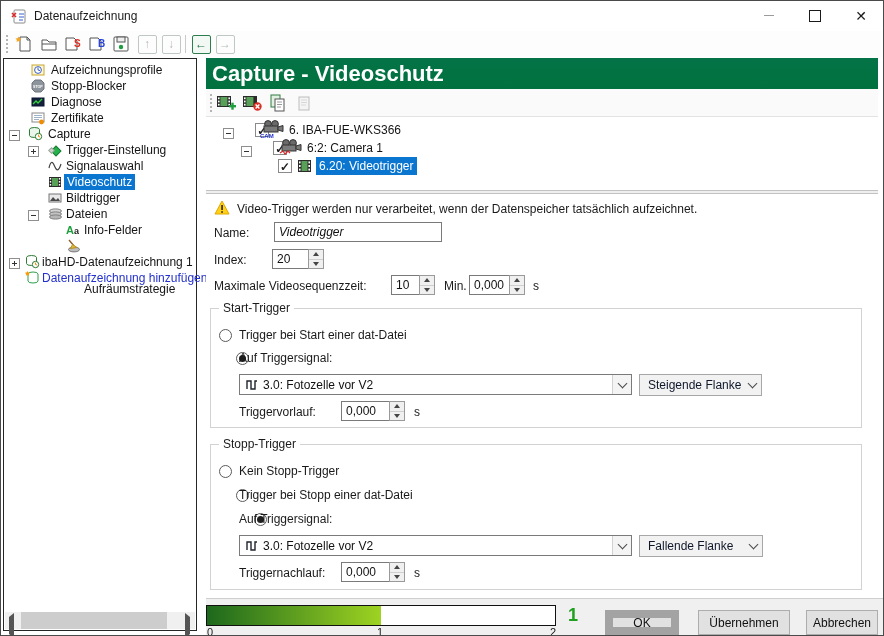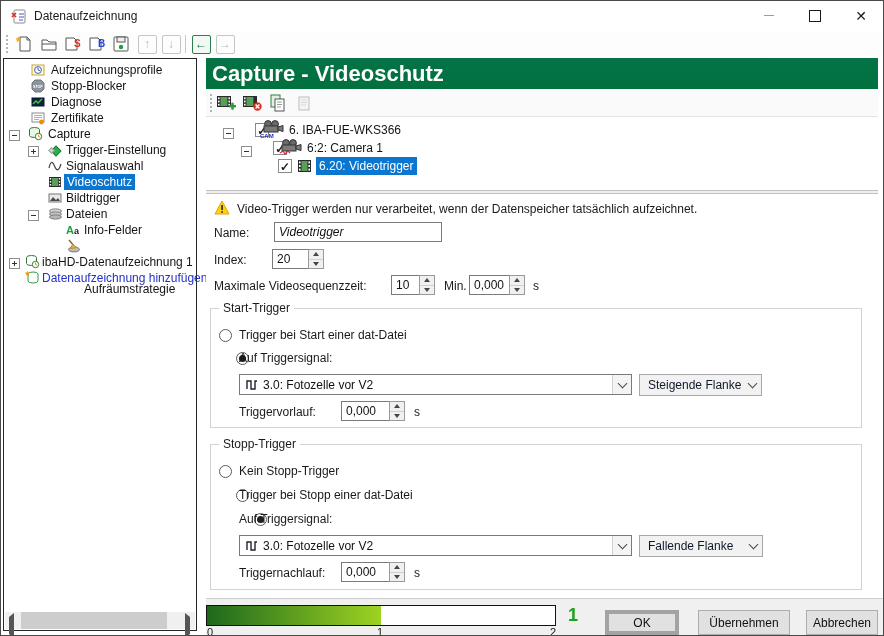--- a/index.html
+++ b/index.html
@@ -54,21 +54,21 @@
   .legend{position:absolute;top:-8px;left:8px;background:#fff;padding:0 4px;font-size:12px;color:#1a1a1a;}
   .combo{background:#fff;border:1px solid #7a7a7a;display:flex;align-items:center;box-sizing:border-box;font-size:12px;color:#111;}
   .dd{margin-left:auto;width:18px;height:100%;display:flex;align-items:center;justify-content:center;background:#f4f4f4;border-left:1px solid #d0d0d0;}
   .chev{width:6px;height:6px;border-right:1.5px solid #4a4a4a;border-bottom:1.5px solid #4a4a4a;transform:rotate(45deg);margin-top:-3px;}
   .ecombo{background:#f2f2f2;border:1px solid #a7a7a7;display:flex;align-items:center;box-sizing:border-box;font-size:12px;color:#0f172a;padding-left:8px;}
   
   .footer{left:205px;top:597px;width:679px;height:39px;background:#f0f0f0;border-top:1px solid #cfcfcf;box-sizing:border-box;}
   .pbar{border:1px solid #111;background:#fff;box-sizing:border-box;}
   .pfill{height:100%;background:linear-gradient(90deg,#1d681d,#9ed321);}
   .btn{background:#e1e1e1;border:1px solid #adadad;display:flex;align-items:center;justify-content:center;font-size:12px;color:#111;box-sizing:border-box;}
-  .btn.focus{border:4px solid #a3a3a3;}
+  .btn.focus{border:8px solid #a3a3a3;}
 </style>
 </head>
 <body>
 
 <div class="win">
 
   <div class="abs titlebar">
     <span class="abs" style="left:10px;top:7px;">
       <svg width="17" height="17" viewBox="0 0 17 17">
         <rect x="3" y="2" width="11" height="13" rx="1" fill="#fff" stroke="#8a8a8a"></rect>

